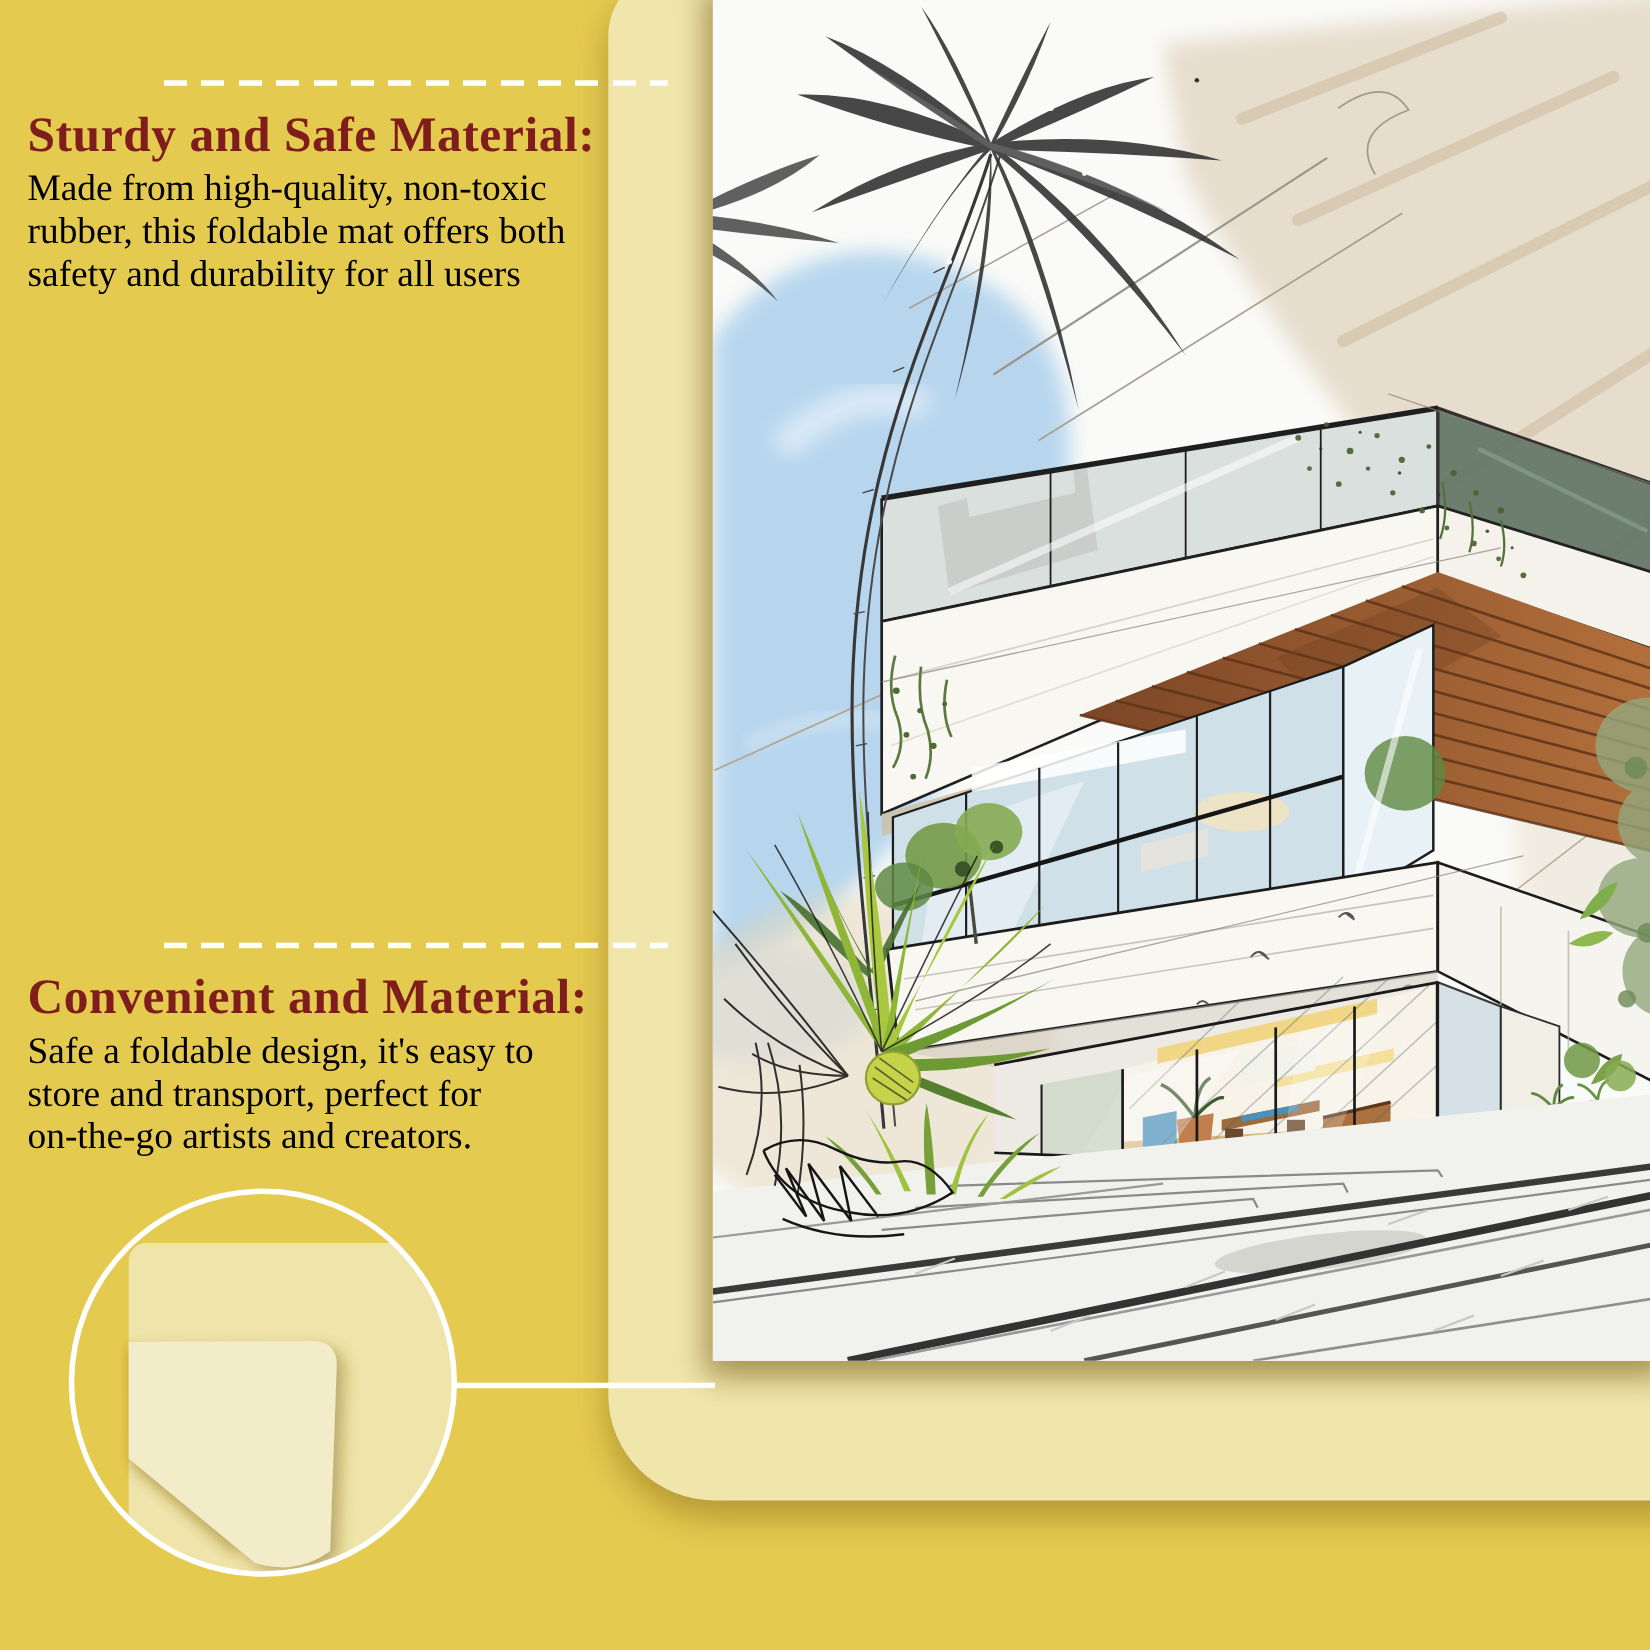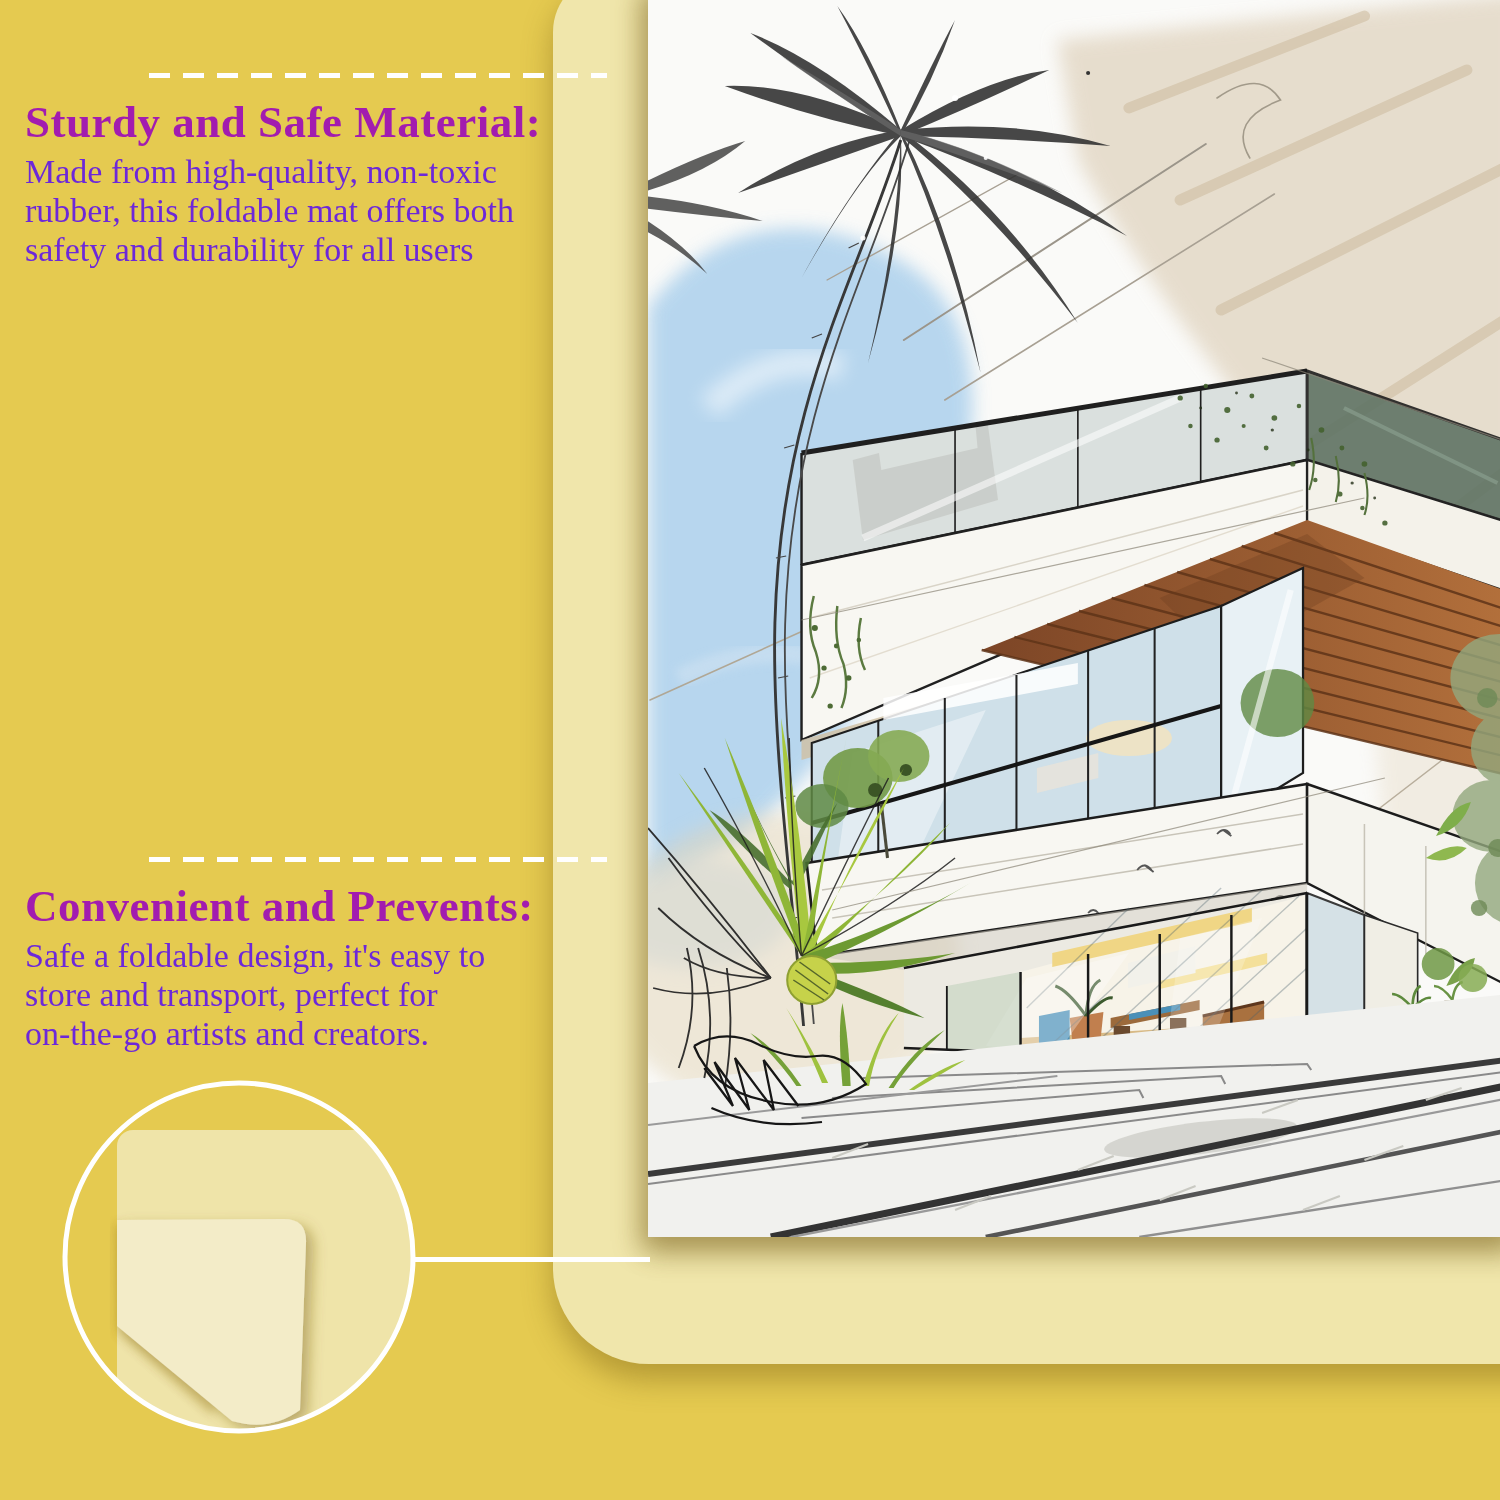--- a/index.html
+++ b/index.html
@@ -12,22 +12,22 @@
   
   .paper{position:absolute;left:648px;top:-22px;width:872px;height:1259px;background:#fafaf8;
          box-shadow:-9px 12px 24px rgba(115,90,20,.38),0 16px 26px rgba(115,90,20,.32);}
   .paper svg{display:block;width:100%;height:100%;}
   
   .feature{position:absolute;left:0;width:640px;}
   .f1{top:73px;} .f2{top:470px;} .f3{top:857px;}
   .dash{height:5px;width:458px;margin-left:149px;
         background:repeating-linear-gradient(90deg,#ffffff 0 21px,rgba(255,255,255,0) 21px 34px);}
   .feature h2{margin:20px 0 0 25px;font-size:45px;line-height:48px;font-weight:bold;
-              color:#a21caf;letter-spacing:.5px;}
-  .feature p{margin:6px 0 0 25px;font-size:34px;line-height:39px;color:#6d28d9;
+              color:#7f1d1d;letter-spacing:.5px;}
+  .feature p{margin:6px 0 0 25px;font-size:34px;line-height:39px;color:#000000;
              white-space:pre-line;}
   
   .fold-illo{position:absolute;left:56px;top:1074px;width:368px;height:368px;}
   .connector{position:absolute;left:412px;top:1257px;width:238px;height:5px;background:#ffffff;}
 </style>
 </head>
 <body>
 
 <div class="canvas">
 
@@ -428,21 +428,21 @@
     <div class="dash"></div>
     <h2>Sturdy and Safe Material:</h2>
     <p>Made from high-quality, non-toxic
 rubber, this foldable mat offers both
 safety and durability for all users</p>
   </section>
 
 
   <section class="feature f3">
     <div class="dash"></div>
-    <h2>Convenient and Prevents:</h2>
+    <h2>Convenient and Material:</h2>
     <p>Safe a foldable design, it's easy to
 store and transport, perfect for
 on-the-go artists and creators.</p>
   </section>
 
   <svg class="fold-illo" viewBox="0 0 368 368">
     <defs>
       <clipPath id="circleClip">
           <circle cx="183" cy="183" r="174"></circle>
         </clipPath>

